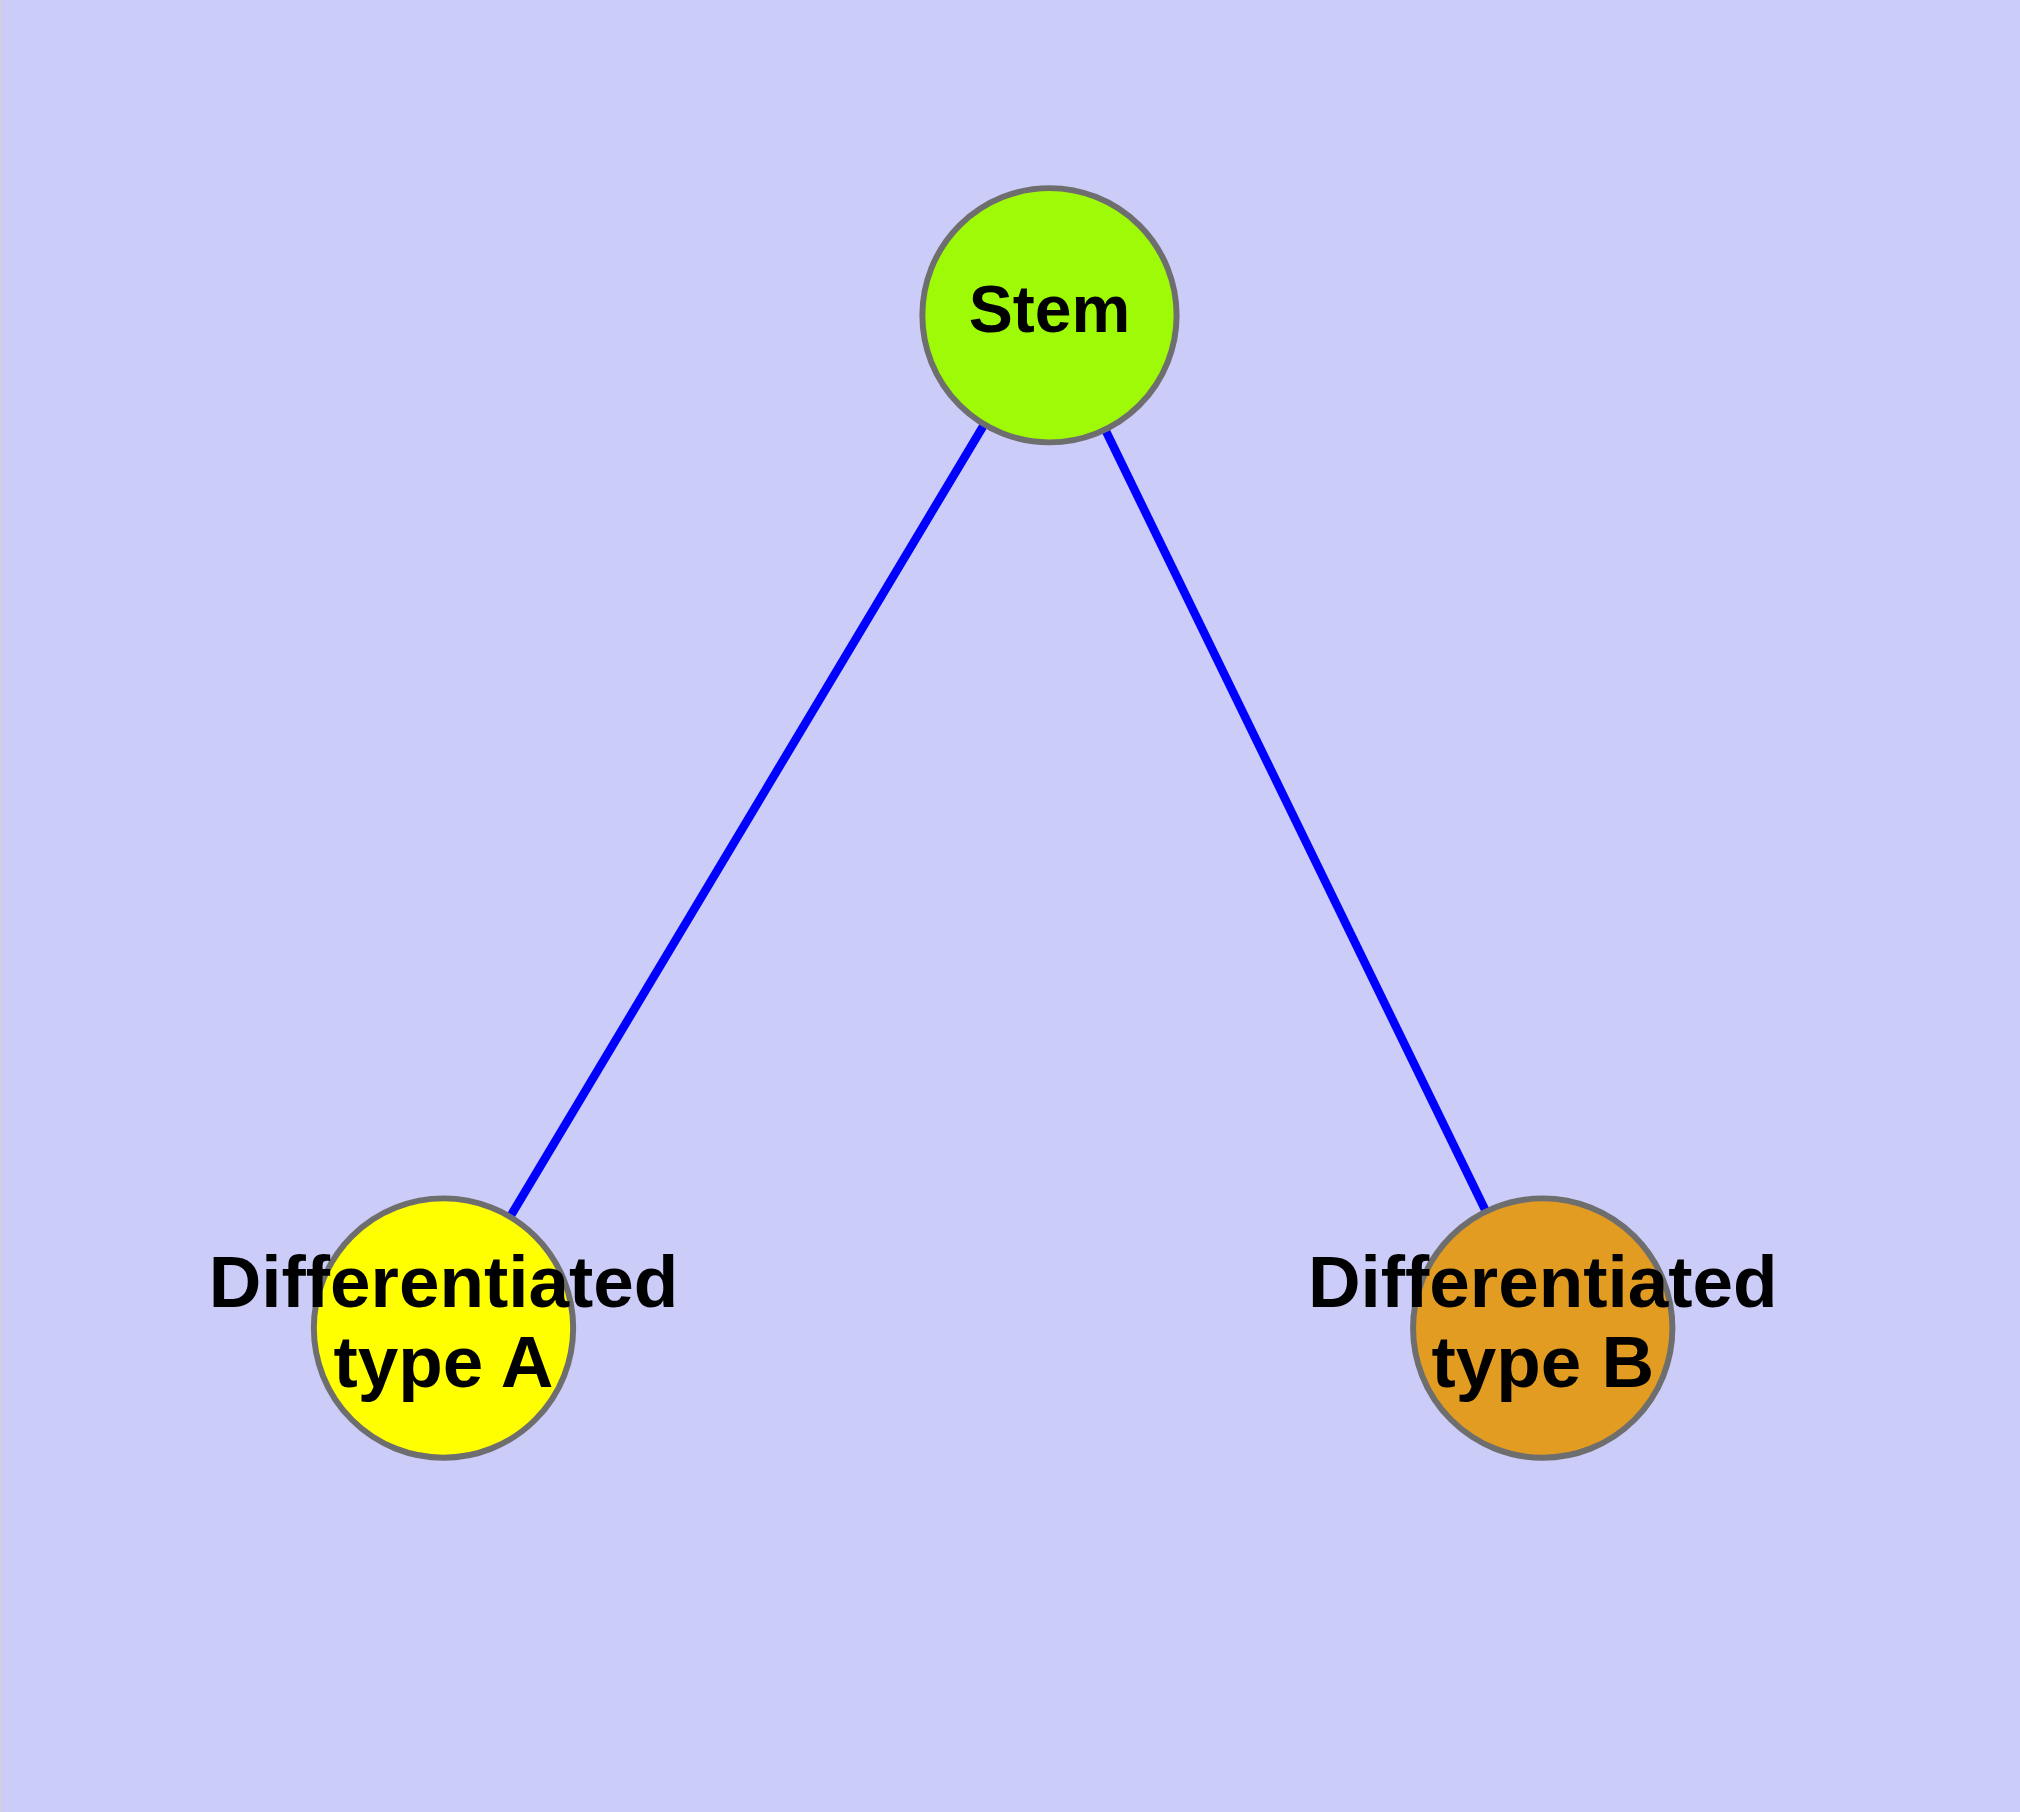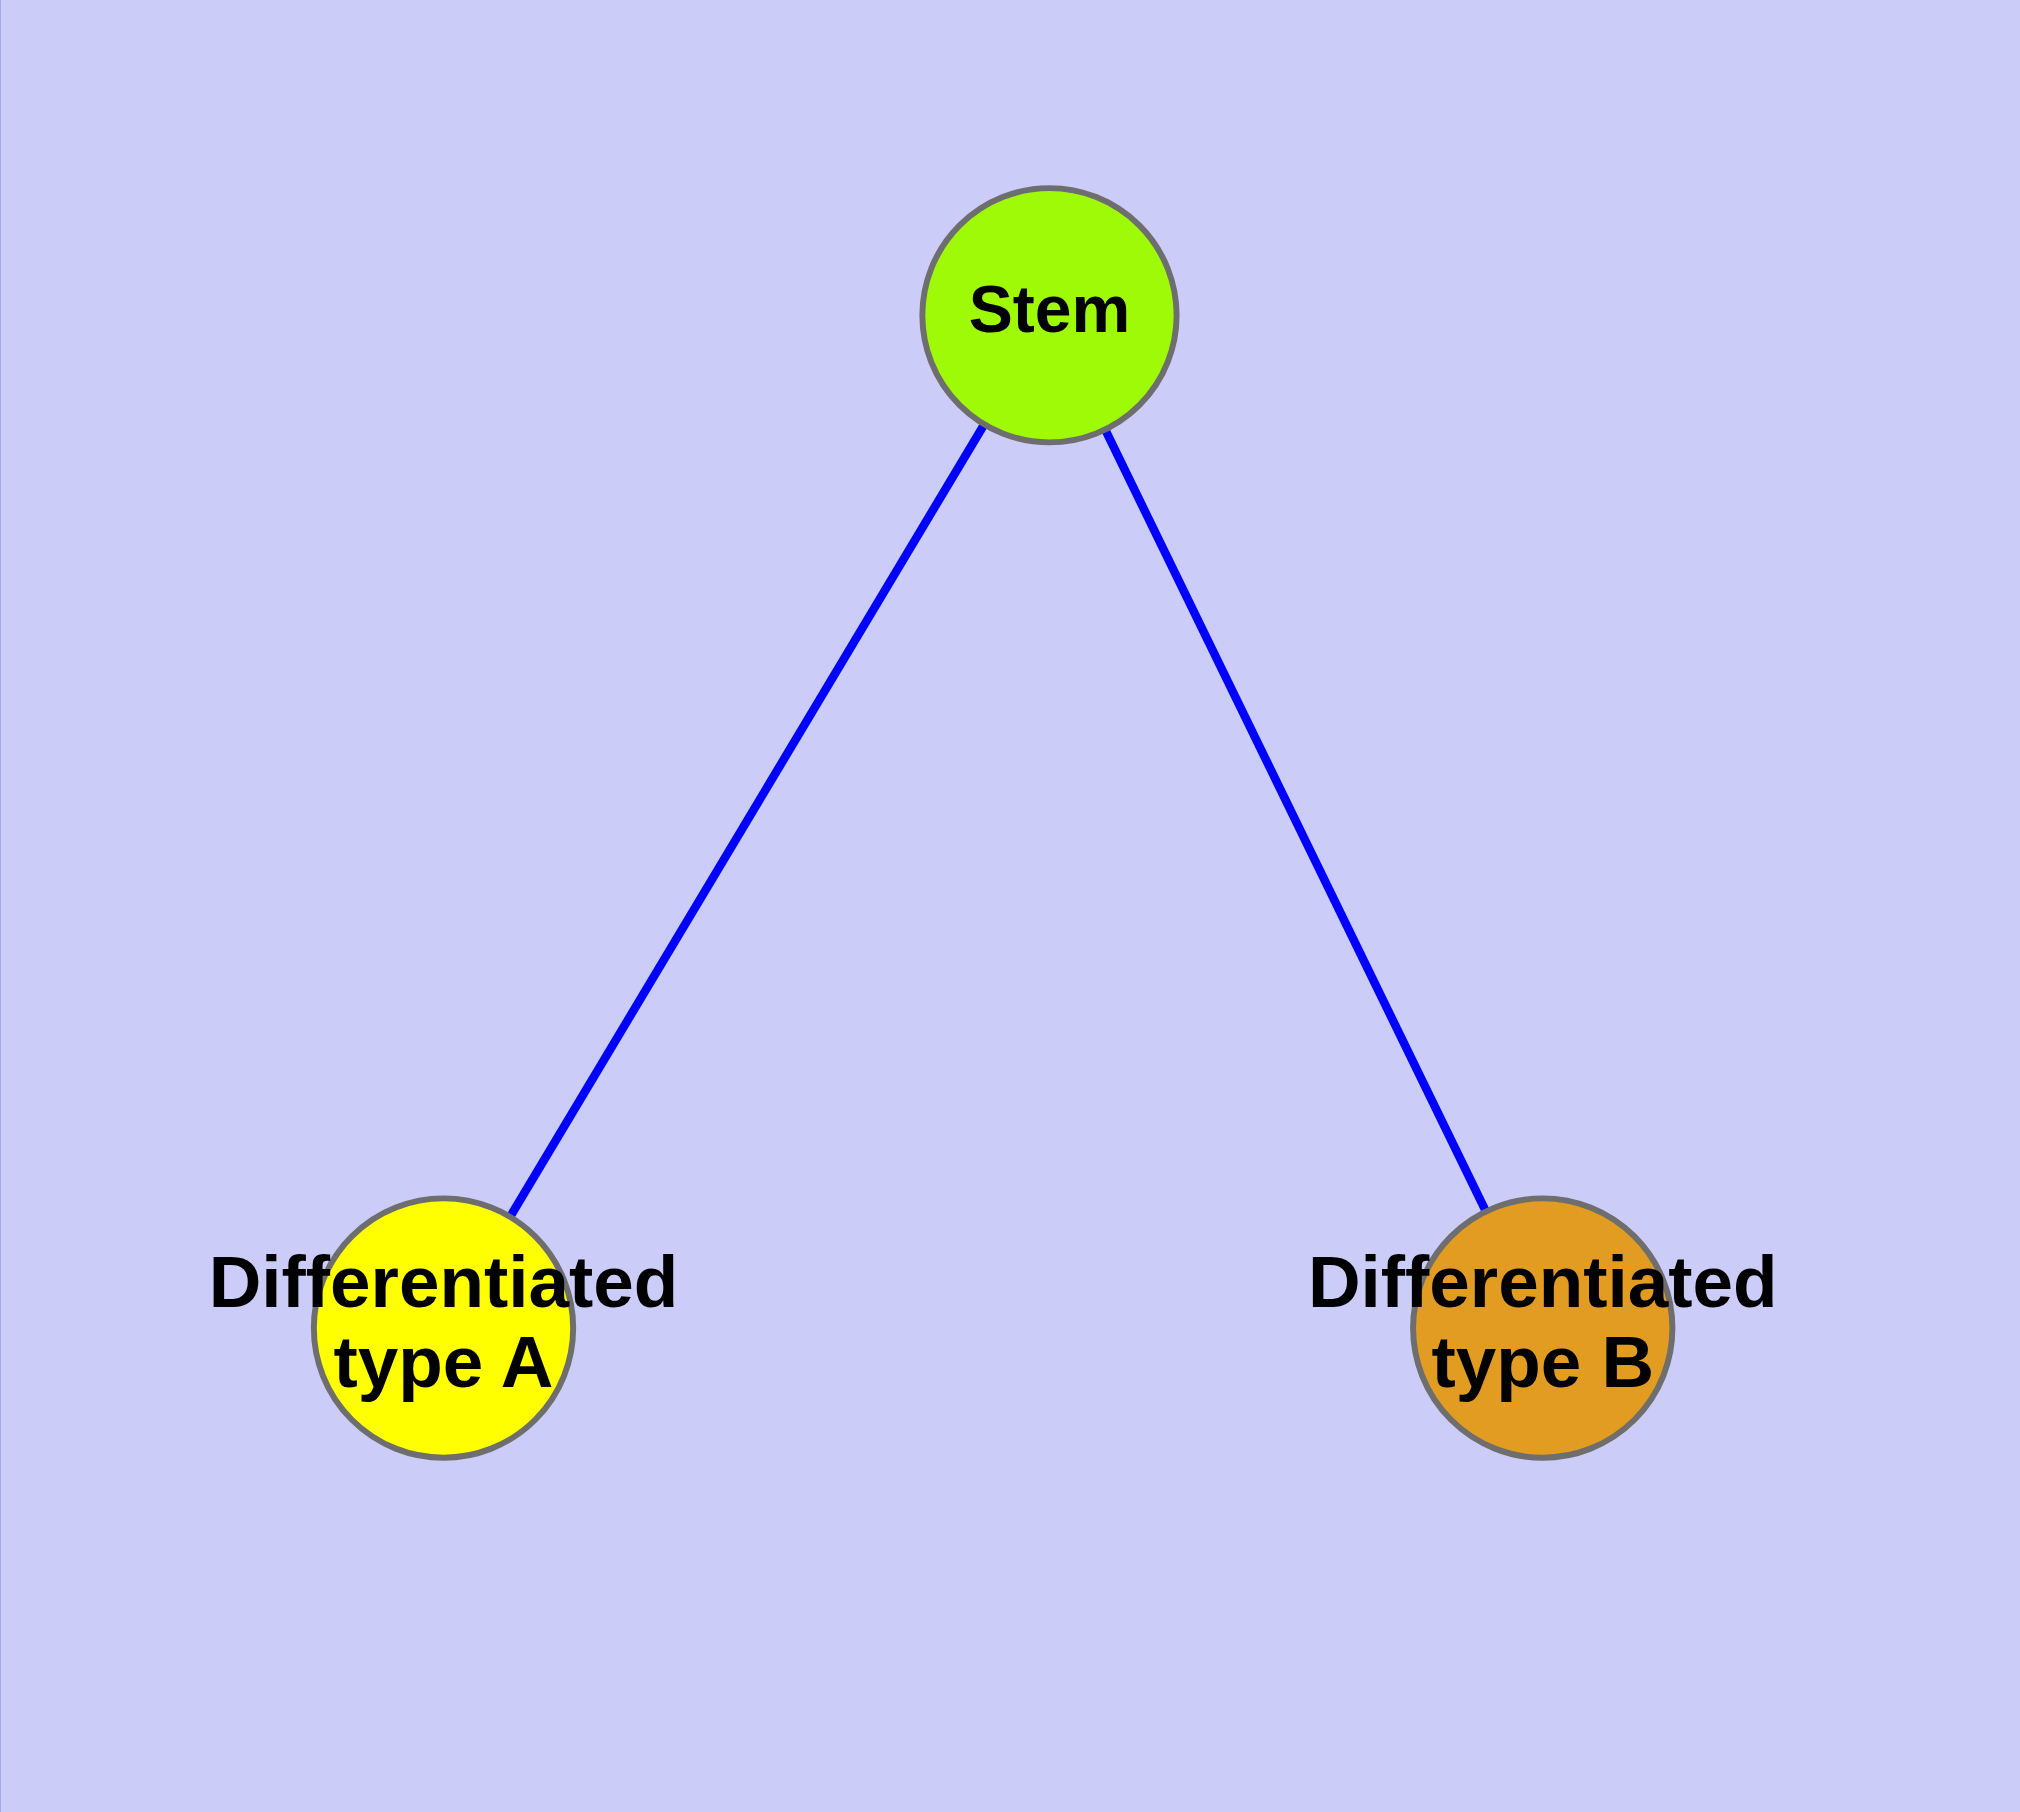--- a/index.html
+++ b/index.html
@@ -28,21 +28,21 @@
     fill: #000000;
     text-anchor: middle;
     dominant-baseline: middle;
     paint-order: normal;
     white-space: pre;
   }
 </style>
 </head>
 <body>
 
-<div id="canvas" style="background: #1d4ed8;">
+<div id="canvas" style="background: #fde047;">
   <svg id="graph-svg" viewBox="0 0 2384 2138" xmlns="http://www.w3.org/2000/svg">
 
     <rect id="bg-rect" x="0" y="0" width="2384" height="2138" fill="#ccccf8"></rect>
 
     <g id="edge-layer">
         <line x1="1160.2139399444138" y1="502.00607240059503" x2="602.3263780764888" y2="1434.419549928106" stroke="#0000ff" stroke-width="10" stroke-linecap="butt"></line>
         <line x1="1304.3358335072332" y1="508.20501897103736" x2="1752.3505856312374" y2="1428.0978519404273" stroke="#0000ff" stroke-width="10" stroke-linecap="butt"></line>
       </g>
     <g id="node-layer">
         <g>

